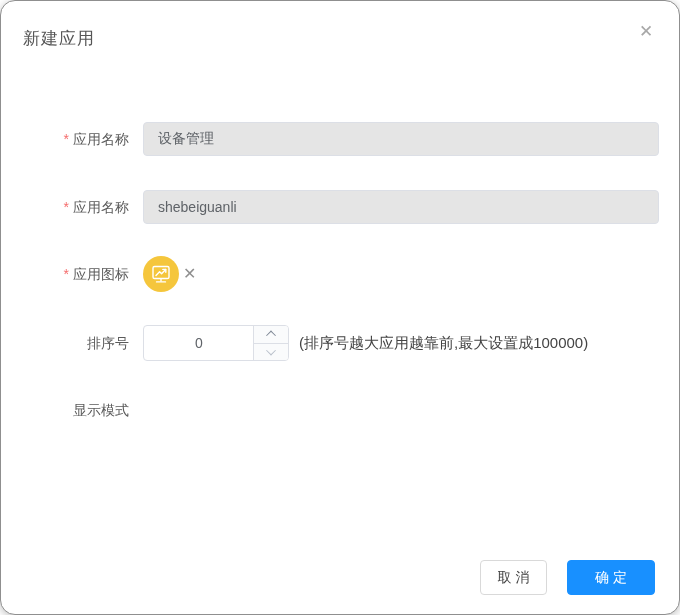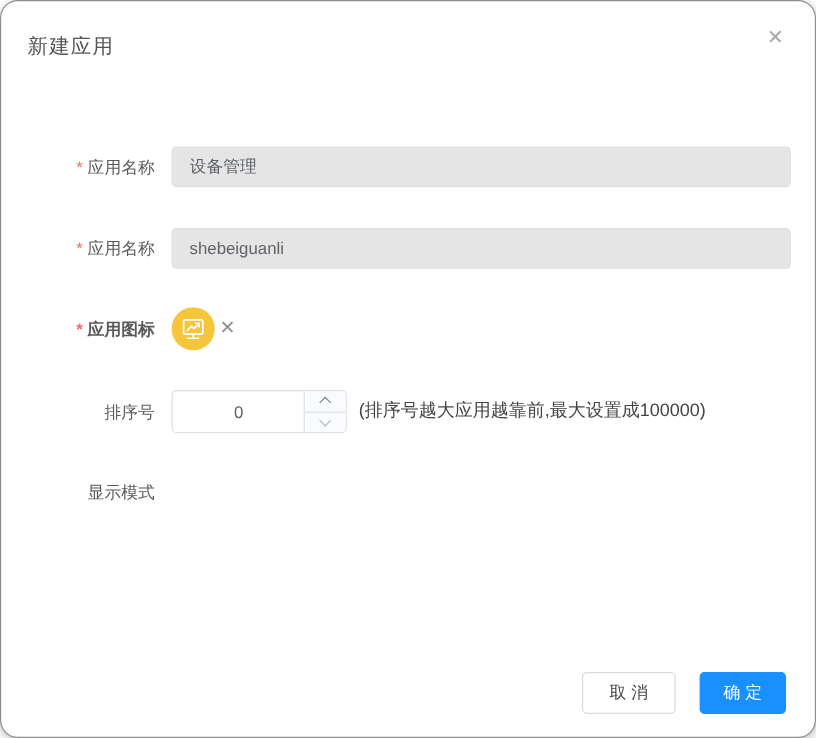--- a/index.html
+++ b/index.html
@@ -29,21 +29,21 @@
   
   .row-name  { top:121px; } .row-name  .lbl { line-height:34px; }
   .row-code  { top:189px; } .row-code  .lbl { line-height:34px; }
   .txt-input {
     width:516px; height:34px; border:1px solid #dcdfe6; border-radius:4px;
     padding:0 14px; font-size:14px; color:#5f6368; outline:none;
     font-family:"Liberation Sans","DejaVu Sans",sans-serif; background:#e5e5e5;
   }
 
   
-  .row-icon { top:255px; } .row-icon .lbl { line-height:36px;font-weight:bold; }
+  .row-icon { top:255px; } .row-icon .lbl { line-height:36px; }
   .app-icon-wrap { width:36px; height:36px; cursor:pointer; }
   .icon-remove {
     margin-left:4px; font-size:16px; color:#8f8f8f; cursor:pointer;
     line-height:36px; user-select:none;
   }
 
   
   .row-sort { top:324px; } .row-sort .lbl { line-height:36px; }
   .num-input {
     position:relative; width:146px; height:36px; border:1px solid #dcdfe6;
@@ -84,22 +84,22 @@
   }
   .chk-label { margin-left:10px; font-size:15px; color:#1890ff; line-height:20px; }
 
   
   .footer { position:absolute; top:559px; right:24px; display:flex; }
   .btn {
     height:35px; border-radius:4px; font-size:14px; letter-spacing:4px;
     text-indent:4px; cursor:pointer; display:flex; align-items:center;
     justify-content:center; font-family:"Liberation Sans","DejaVu Sans",sans-serif;
   }
-  .btn-cancel { width:78px; background:#fff; border:1px solid #d9d9d9; color:#444; }
-  .btn-confirm { width:72px; background:#1890ff; border:1px solid #1890ff; color:#fff; margin-left:20px; }
+  .btn-cancel { width:67px; background:#fff; border:1px solid #d9d9d9; color:#444; }
+  .btn-confirm { width:88px; background:#1890ff; border:1px solid #1890ff; color:#fff; margin-left:20px; }
 </style>
 </head>
 <body>
 
 <div class="dialog">
 
   <div class="dlg-title">新建应用</div>
   <div class="dlg-close">✕</div>
 
   <div class="row row-name">

